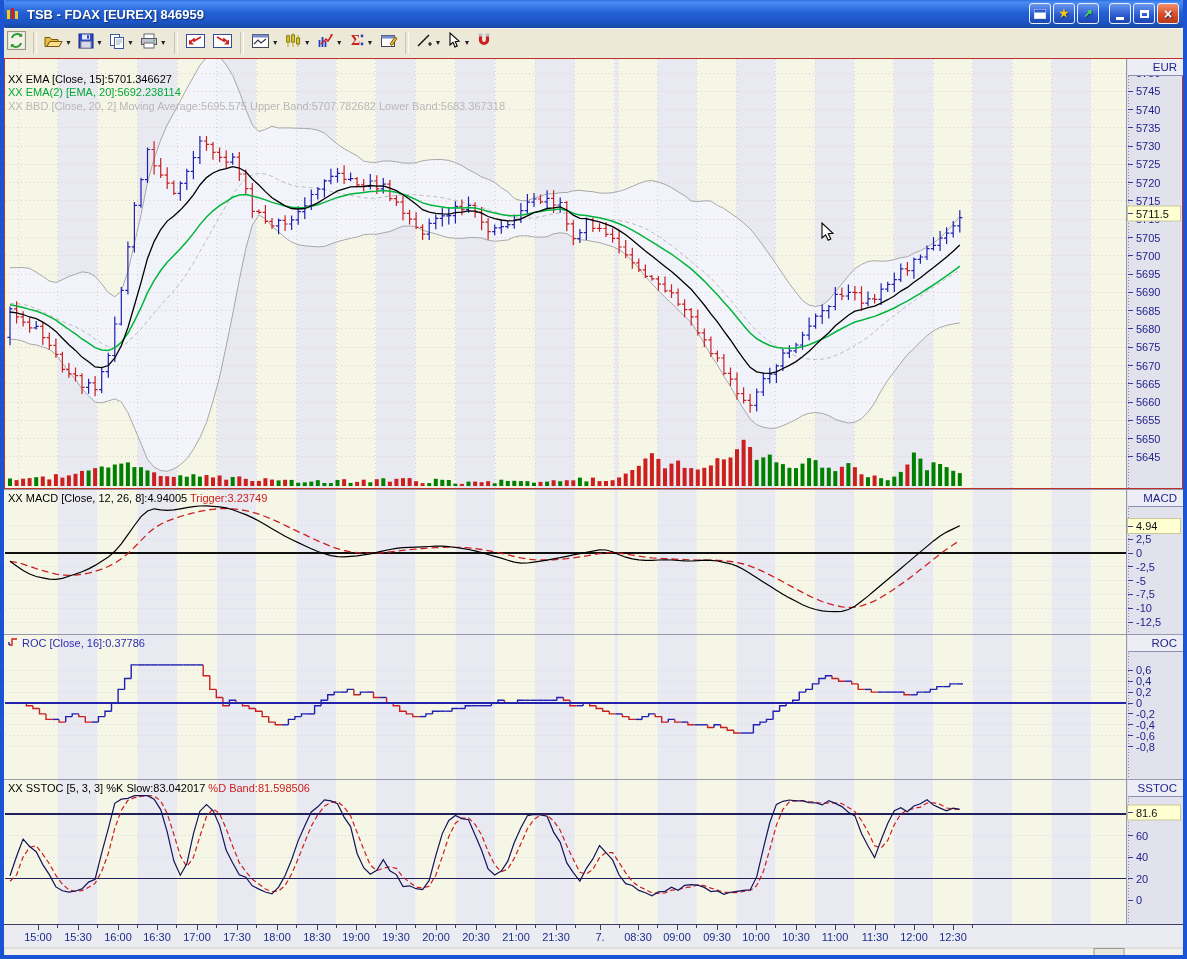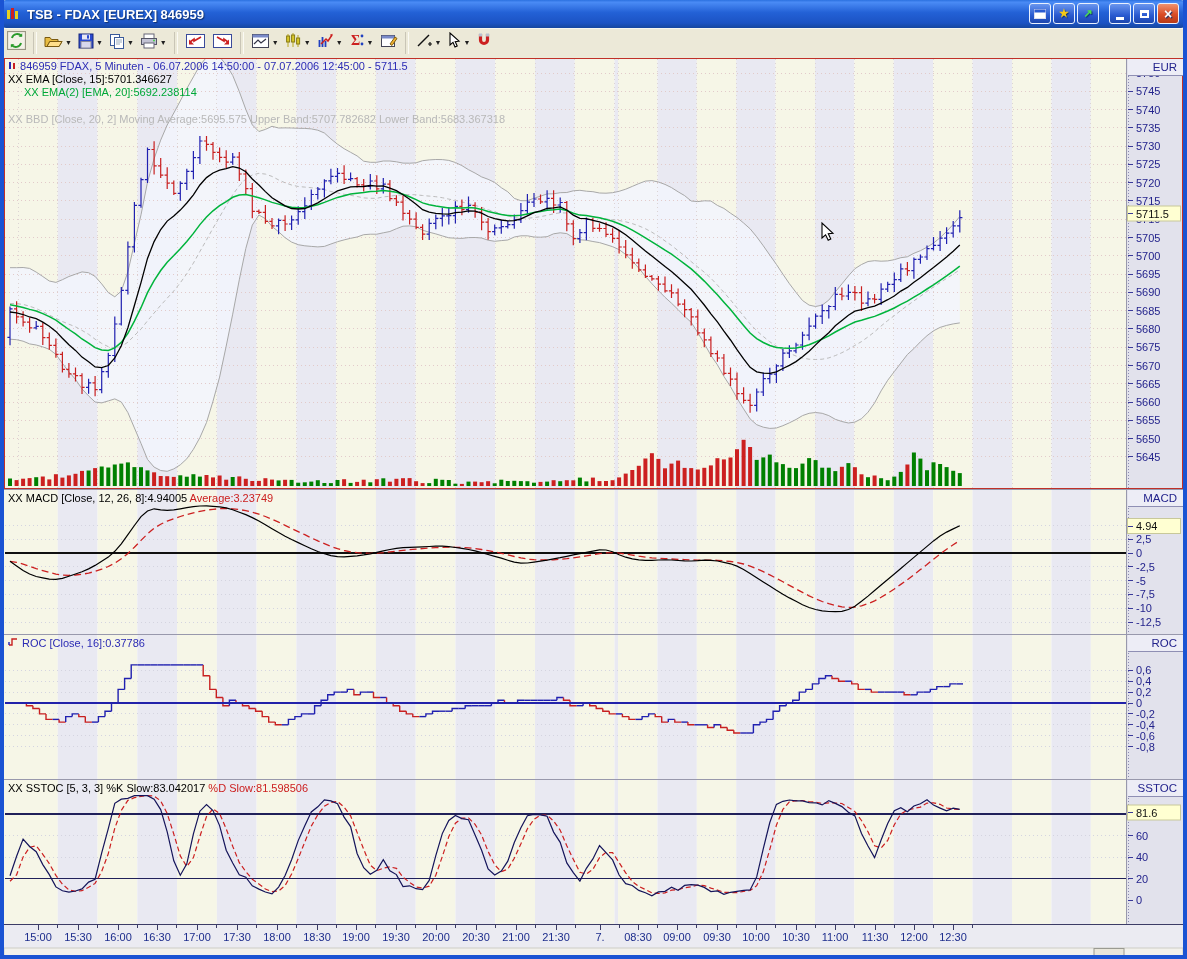--- a/index.html
+++ b/index.html
@@ -1139,45 +1139,38 @@
       <line x1="933.8" y1="925" x2="933.8" y2="928" stroke="#3c3c66" stroke-width="1" shape-rendering="crispEdges"></line>
       <text x="914" y="941" text-anchor="middle" fill="#1c2c8c" font-size="11">12:00</text>
       <line x1="953" y1="925" x2="953" y2="930" stroke="#3c3c66" stroke-width="1" shape-rendering="crispEdges"></line>
       <line x1="972.8" y1="925" x2="972.8" y2="928" stroke="#3c3c66" stroke-width="1" shape-rendering="crispEdges"></line>
       <text x="953" y="941" text-anchor="middle" fill="#1c2c8c" font-size="11">12:30</text>
       <g transform="translate(822,223)">
         <path d="M0 0 L0 15 L3.6 11.8 L6.2 17.2 L8.8 16 L6.3 10.8 L11 10.3 Z" fill="#ffffff" stroke="#000000" stroke-width="1.1"></path>
       </g>
     </svg>
 
-  <div class="ovl" style="left:8px;top:60px;color:#2b2bb4">
-    <span><svg width="9" height="9">
-          <rect x="1" y="1" width="2" height="7" fill="#2b2bb4"></rect>
-          <rect x="5" y="2" width="2" height="6" fill="#c82020"></rect>
-        </svg></span>
-    <span>846959  FDAX, 5 Minuten - 06.07.2006 14:50:00 - 07.07.2006 12:45:00 - 5711.5</span>
-  </div>
   <div class="ovl" style="left:8px;top:73px;color:#000"><span>XX EMA [Close, 15]:5701.346627</span></div>
-  <div class="ovl" style="left:24px;top:86px;color:#00a838"><span>XX EMA(2) [EMA, 20]:5692.238114</span></div>
-  <div class="ovl" style="left:8px;top:113px;color:#b8b8b8"><span>XX BBD [Close, 20, 2] Moving Average:5695.575 Upper Band:5707.782682 Lower Band:5683.367318</span></div>
+  <div class="ovl" style="left:8px;top:86px;color:#00a838"><span>XX EMA(2) [EMA, 20]:5692.238114</span></div>
+  <div class="ovl" style="left:8px;top:100px;color:#b8b8b8"><span>XX BBD [Close, 20, 2] Moving Average:5695.575 Upper Band:5707.782682 Lower Band:5683.367318</span></div>
 
   <div class="ovl" style="left:8px;top:492px">
     <span style="color:#000">XX MACD [Close, 12, 26, 8]:4.94005</span>
-    <span style="color:#cc2020"> </span><span style="color:#cc2020">Average:3.23749</span>
+    <span style="color:#cc2020"> </span><span style="color:#cc2020">Trigger:3.23749</span>
   </div>
   <div class="ovl" style="left:8px;top:637px;color:#2b2bb4">
     <span><svg width="11" height="10">
           <path d="M1 8 h3 v-6 h5" fill="none" stroke="#c82020" stroke-width="1.4"></path>
           <path d="M1 8 v-3" fill="none" stroke="#2020b0" stroke-width="1.4"></path>
         </svg></span>
     <span>ROC [Close, 16]:0.37786</span>
   </div>
   <div class="ovl" style="left:8px;top:782px">
     <span style="color:#000">XX SSTOC [5, 3, 3] %K Slow:83.042017</span>
-    <span style="color:#cc2020"> </span><span style="color:#cc2020">%D Slow:81.598506</span>
+    <span style="color:#cc2020"> </span><span style="color:#cc2020">%D Band:81.598506</span>
   </div>
 
   <div class="hit" style="left:4px;top:58px;width:1123px;height:431px"></div>
   <div class="hit" style="left:4px;top:489px;width:1123px;height:145px"></div>
   <div class="hit" style="left:4px;top:634px;width:1123px;height:145px"></div>
   <div class="hit" style="left:4px;top:779px;width:1123px;height:145px"></div>
   <div class="hit" style="left:1127px;top:58px;width:56px;height:866px"></div>
   <div class="hit" style="left:4px;top:924px;width:1179px;height:24px"></div>
   <div class="hit" style="left:1094px;top:948px;width:30px;height:8px"></div>
 </div>

